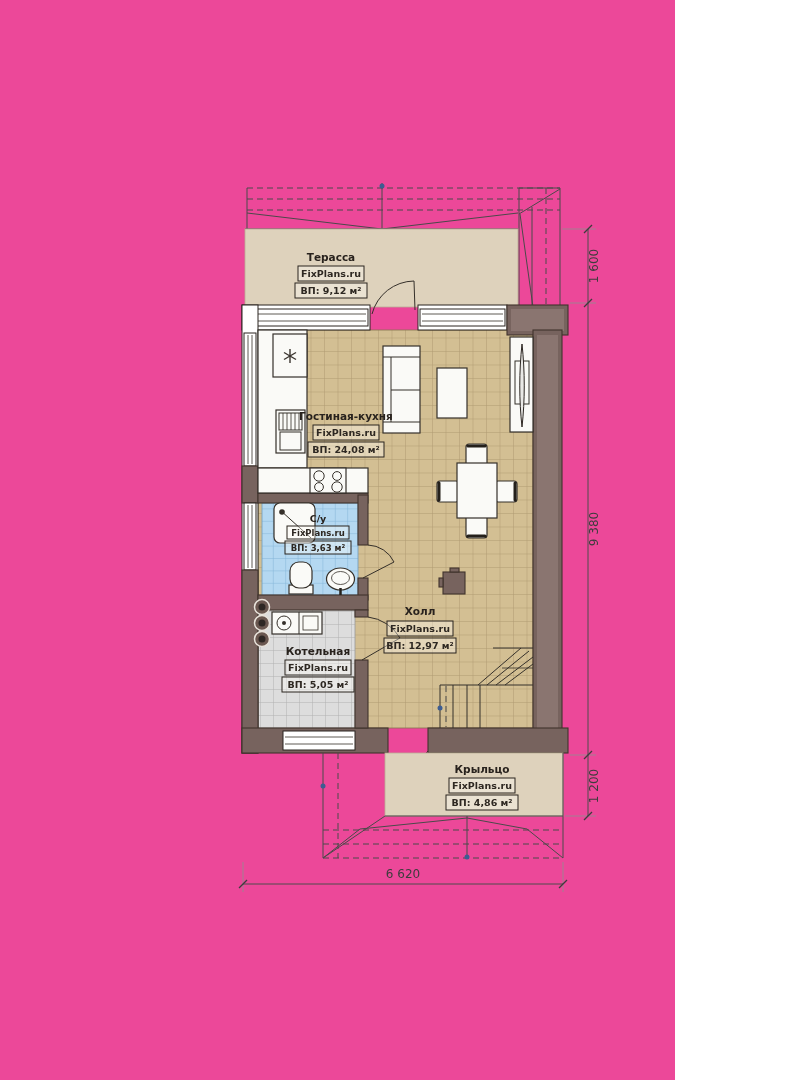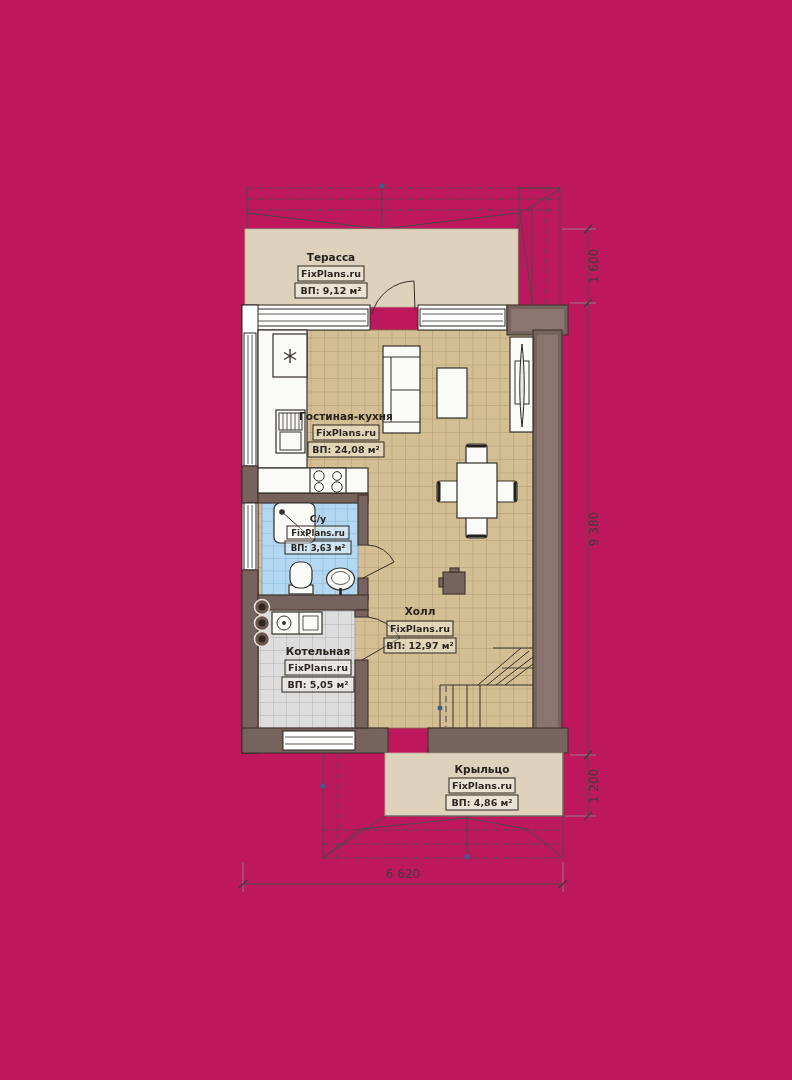--- a/index.html
+++ b/index.html
@@ -1,16 +1,16 @@
 <!DOCTYPE html>
 <html><head>
 <meta charset="utf-8">
 <style>
   html,body{margin:0;padding:0;background:#ffffff;}
-  .page{position:relative;width:792px;height:1080px;background:#be185d;overflow:hidden;
+  .page{position:relative;width:675px;height:1080px;background:#ec4899;overflow:hidden;
         font-family:"DejaVu Sans",sans-serif;}
   svg{display:block;}
   .room-name{font-family:"DejaVu Sans",sans-serif;font-size:10.5px;font-weight:bold;fill:#28221d;text-anchor:middle;}
   .room-name-sm{font-family:"DejaVu Sans",sans-serif;font-size:9.5px;font-weight:bold;fill:#28221d;text-anchor:middle;}
   .box-text{font-family:"DejaVu Sans",sans-serif;font-size:9.5px;font-weight:bold;fill:#2e2822;text-anchor:middle;}
   .box-text-sm{font-family:"DejaVu Sans",sans-serif;font-size:8.5px;font-weight:bold;fill:#2e2822;text-anchor:middle;}
   .label-box{fill:rgba(255,253,246,0.38);stroke:#2a241f;stroke-width:1;}
   .dim-text{font-family:"DejaVu Sans",sans-serif;font-size:12px;fill:#3d3d3d;text-anchor:middle;}
   .wall{fill:#77635e;stroke:#41332d;stroke-width:1.1;}
   .wall-in{fill:#8a7570;stroke:none;}

